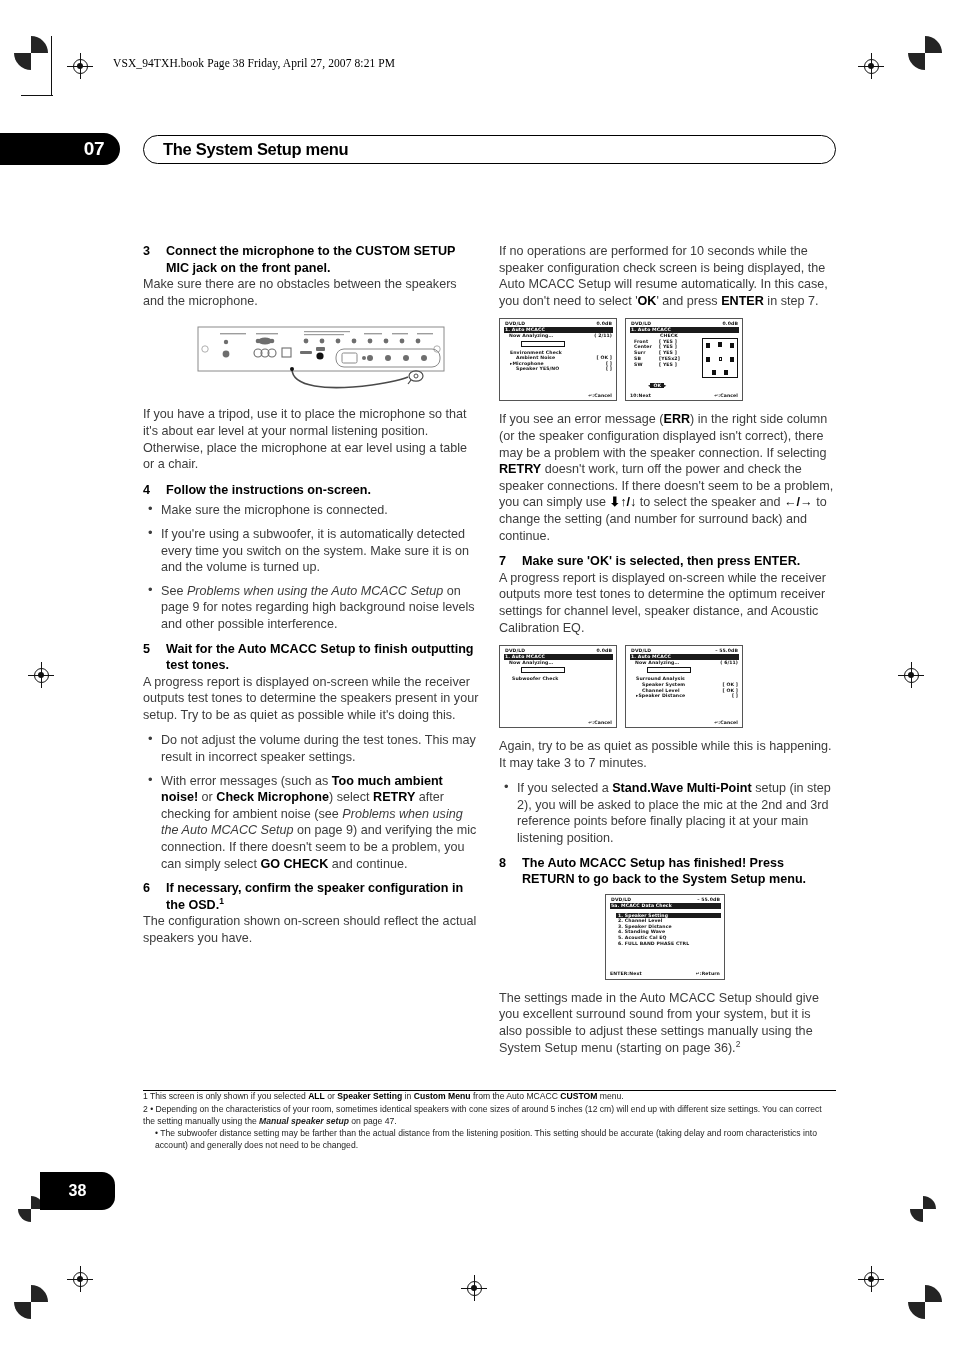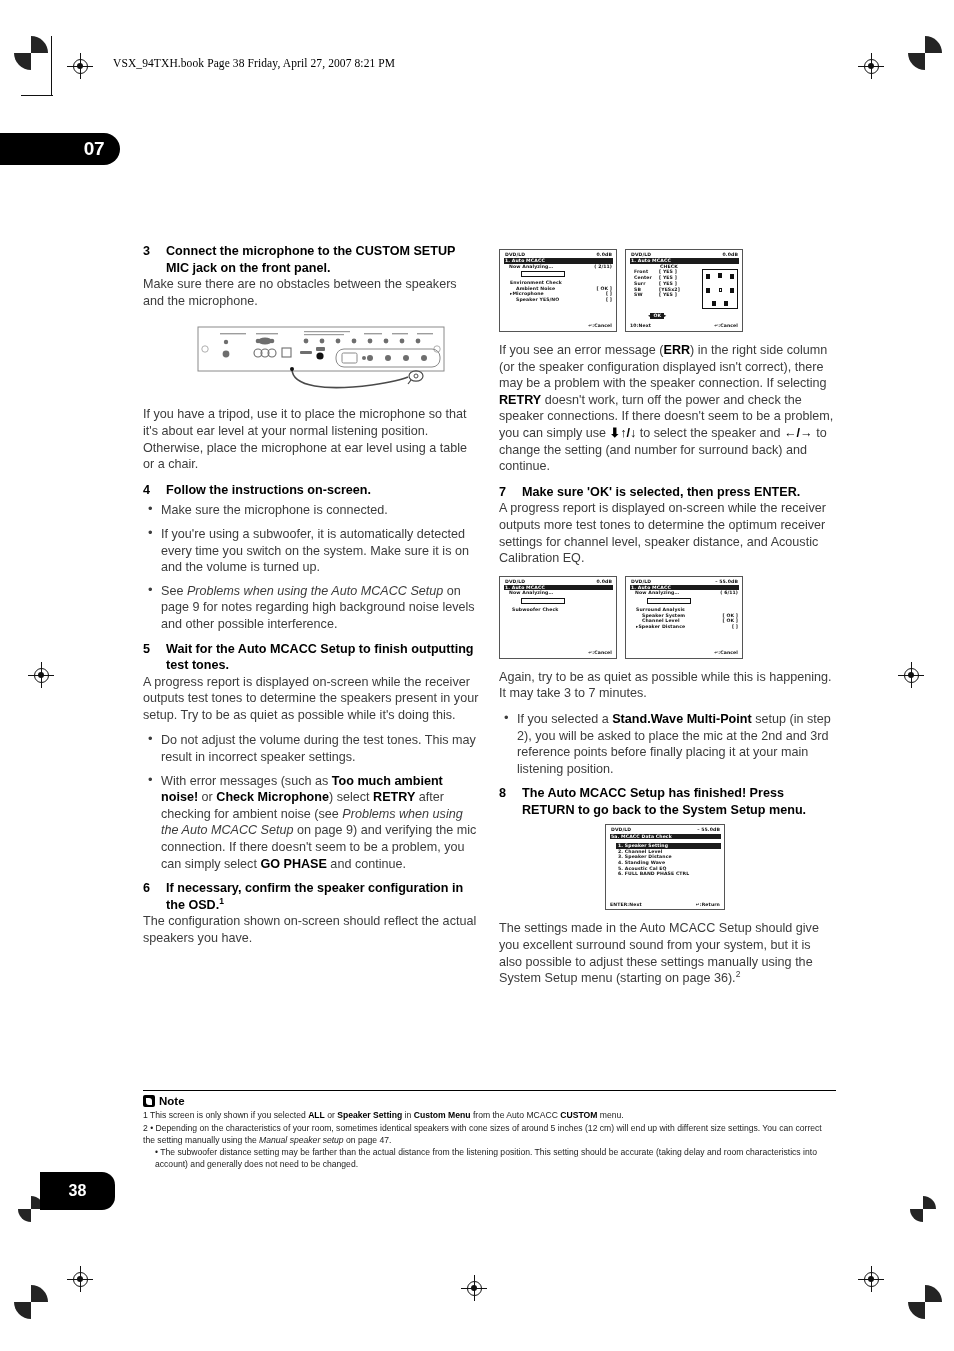--- a/index.html
+++ b/index.html
@@ -100,21 +100,21 @@
   .note-wrap { position:absolute; left:143px; top:1090px; width:693px; }
   .note-rule { height:1.1px; background:#000; width:100%; }
   .note-head { display:flex; align-items:center; gap:4px; margin:4px 0 3px 0; }
   .note-badge { width:12px;height:12px;background:#000;border-radius:2px; position:relative;}
   .note-badge:after{content:"";position:absolute;left:3px;top:2.5px;width:6px;height:7px;
       background:#fff; border-radius:0 3px 0 3px;}
   .note-title { font-weight:bold; font-size:11.5px; color:#000; }
   .notes { font-size:8.6px; line-height:11.8px; color:#1c1c1c; }
   .notes p { margin:0 0 1px 0; }
   .notes b { font-weight:bold; color:#000; }
-  .notes i { font-style:italic; }
+  .notes i { font-style:italic;font-weight:bold; }
   .notes .ind { padding-left:12px; }
 
   
   .pagenum {
     position:absolute; left:40px; top:1172px; width:75px; height:38px;
     background:#000; color:#fff; border-radius:0 13px 13px 0;
     display:flex; align-items:center; justify-content:center;
     font-weight:bold; font-size:16px;
   }
   .pagenum-sub { position:absolute; left:82px; top:1199px; font-size:12px; color:#000; }
@@ -159,20 +159,23 @@
     </div>
 
   <div class="trimline" style="left:51px; top:36px; width:1.1px; height:60px;"></div>
   <div class="trimline" style="left:21px; top:95px; width:32px; height:1.1px;"></div>
   <div class="reg small" style="left:18px; top:1196px;"></div>
   <div class="reg small" style="left:910px; top:1196px;"></div>
 
   <div class="runhead">VSX_94TXH.book  Page 38  Friday, April 27, 2007  8:21 PM</div>
 
   <div class="chapter-tab">07</div>
+  <div class="chapter-title-pill">
+    <span>The System Setup menu</span>
+  </div>
 
   <div class="col left">
 
     <div class="step">
       <span class="num">3</span>
       <span class="txt">Connect the microphone to the CUSTOM SETUP MIC jack on the front panel.</span>
     </div>
     <p class="para">Make sure there are no obstacles between the speakers and the microphone.</p>
 
     <div style="height:88px;"></div>
@@ -189,21 +192,21 @@
       <li>See <i>Problems when using the Auto MCACC Setup</i> on page 9 for notes regarding high background noise levels and other possible interference.</li>
     </ul>
 
     <div class="step">
       <span class="num">5</span>
       <span class="txt">Wait for the Auto MCACC Setup to finish outputting test tones.</span>
     </div>
     <p class="para">A progress report is displayed on-screen while the receiver outputs test tones to determine the speakers present in your setup. Try to be as quiet as possible while it's doing this.</p>
     <ul class="bullets">
       <li>Do not adjust the volume during the test tones. This may result in incorrect speaker settings.</li>
-      <li>With error messages (such as <b>Too much ambient noise!</b> or <b>Check Microphone</b>) select <b>RETRY</b> after checking for ambient noise (see <i>Problems when using the Auto MCACC Setup</i> on page 9) and verifying the mic connection. If there doesn't seem to be a problem, you can simply select <b>GO PHASE</b> and continue.</li>
+      <li>With error messages (such as <b>Too much ambient noise!</b> or <b>Check Microphone</b>) select <b>RETRY</b> after checking for ambient noise (see <i>Problems when using the Auto MCACC Setup</i> on page 9) and verifying the mic connection. If there doesn't seem to be a problem, you can simply select <b>GO CHECK</b> and continue.</li>
     </ul>
 
     <div class="step">
       <span class="num">6</span>
       <span class="txt"><span>If necessary, confirm the speaker configuration in the OSD.</span><sup>1</sup></span>
     </div>
     <p class="para">The configuration shown on-screen should reflect the actual speakers you have.</p>
   </div>
 
   <div class="panel-fig">
@@ -264,20 +267,21 @@
         <ellipse cx="6" cy="5" rx="7" ry="5.2" fill="none" stroke="#4a4a4a" stroke-width="1.2"></ellipse>
         <circle cx="6" cy="5" r="2" fill="none" stroke="#4a4a4a" stroke-width="1"></circle>
         <path d="M1 9 L -2 13" stroke="#4a4a4a" stroke-width="1.2" fill="none"></path>
       </g>
       <circle cx="96" cy="44" r="2" fill="#111"></circle>
     </svg>
   </div>
 
   <div class="col right">
 
+    <p class="para">If no operations are performed for 10 seconds while the speaker configuration check screen is being displayed, the Auto MCACC Setup will resume automatically. In this case, you don't need to select '<b>OK</b>' and press <b>ENTER</b> in step 7.</p>
 
     <div class="osd-row">
 
       <div class="osd">
         <div class="bar">
           <span>DVD/LD</span>
           <span>0.0dB</span>
         </div>
         <div class="hl">1. Auto MCACC</div>
         <div class="rowline" style="padding-left:5px;">
@@ -441,24 +445,20 @@
         <span>ENTER:Next</span>
         <span>↵:Return</span>
       </div>
     </div>
 
     <p class="para"><span>The settings made in the Auto MCACC Setup should give you excellent surround sound from your system, but it is also possible to adjust these settings manually using the System Setup menu (starting on page 36).</span><sup>2</sup></p>
   </div>
 
   <div class="note-wrap">
     <div class="note-rule"></div>
-    <div class="note-head">
-      <span class="note-badge"></span>
-      <span class="note-title">Note</span>
-    </div>
     <div class="notes">
       <p>1 This screen is only shown if you selected <b>ALL</b> or <b>Speaker Setting</b> in <b>Custom Menu</b> from the Auto MCACC <b>CUSTOM</b> menu.</p>
       <p>2 • Depending on the characteristics of your room, sometimes identical speakers with cone sizes of around 5 inches (12 cm) will end up with different size settings. You can correct the setting manually using the <i>Manual speaker setup</i> on page 47.</p>
       <p class="ind">• The subwoofer distance setting may be farther than the actual distance from the listening position. This setting should be accurate (taking delay and room characteristics into account) and generally does not need to be changed.</p>
     </div>
   </div>
 
   <div class="pagenum">38</div>
   <div class="pagenum-sub">En</div>
 

